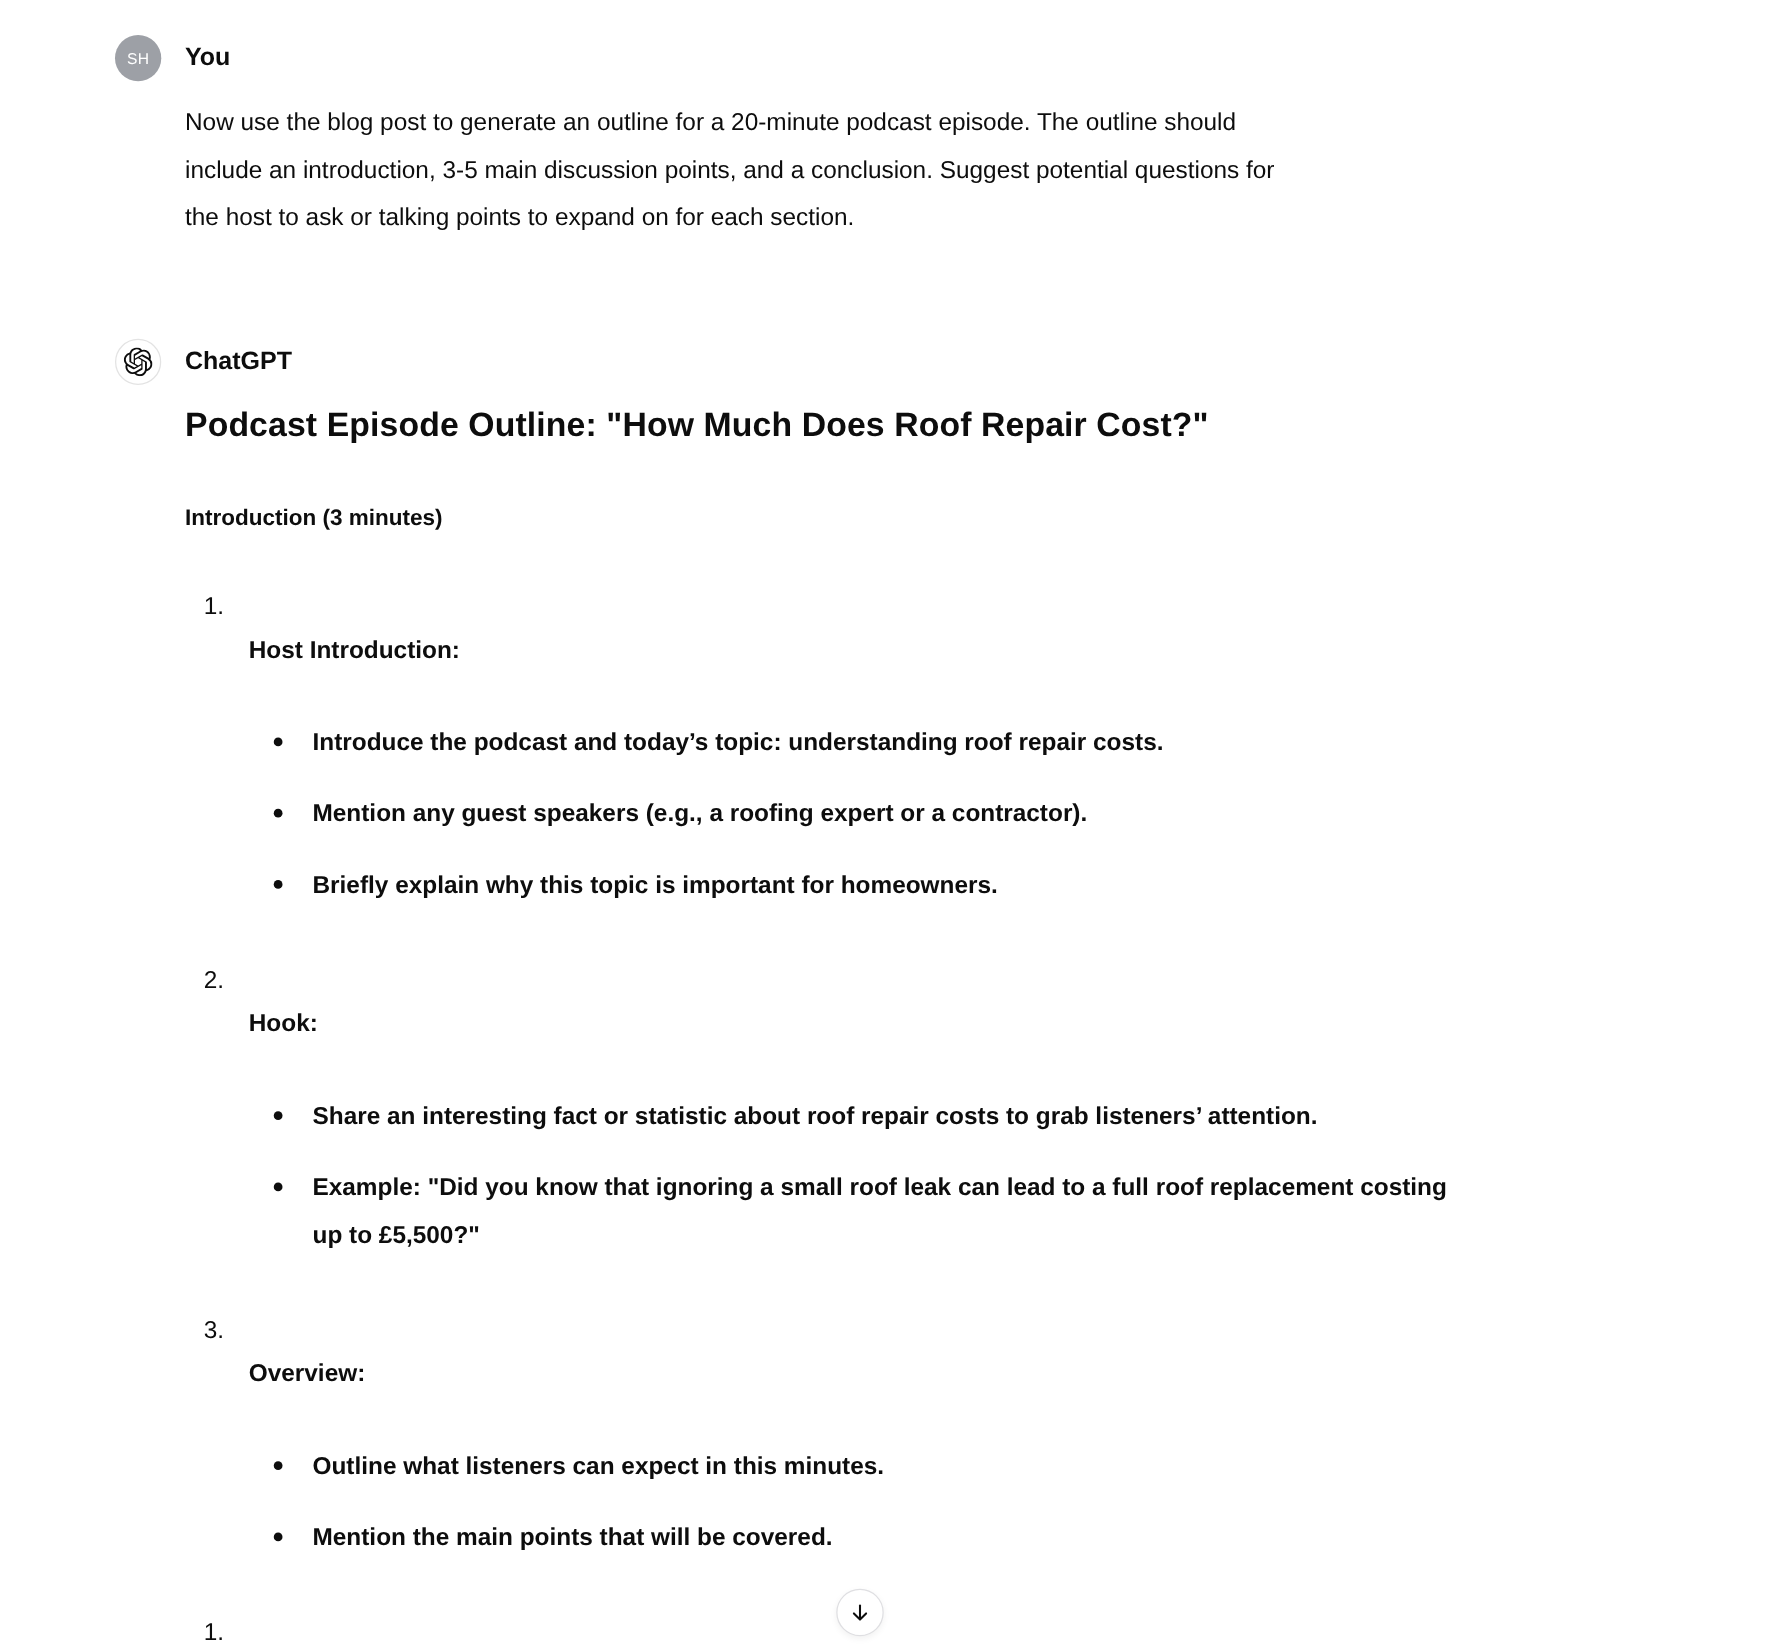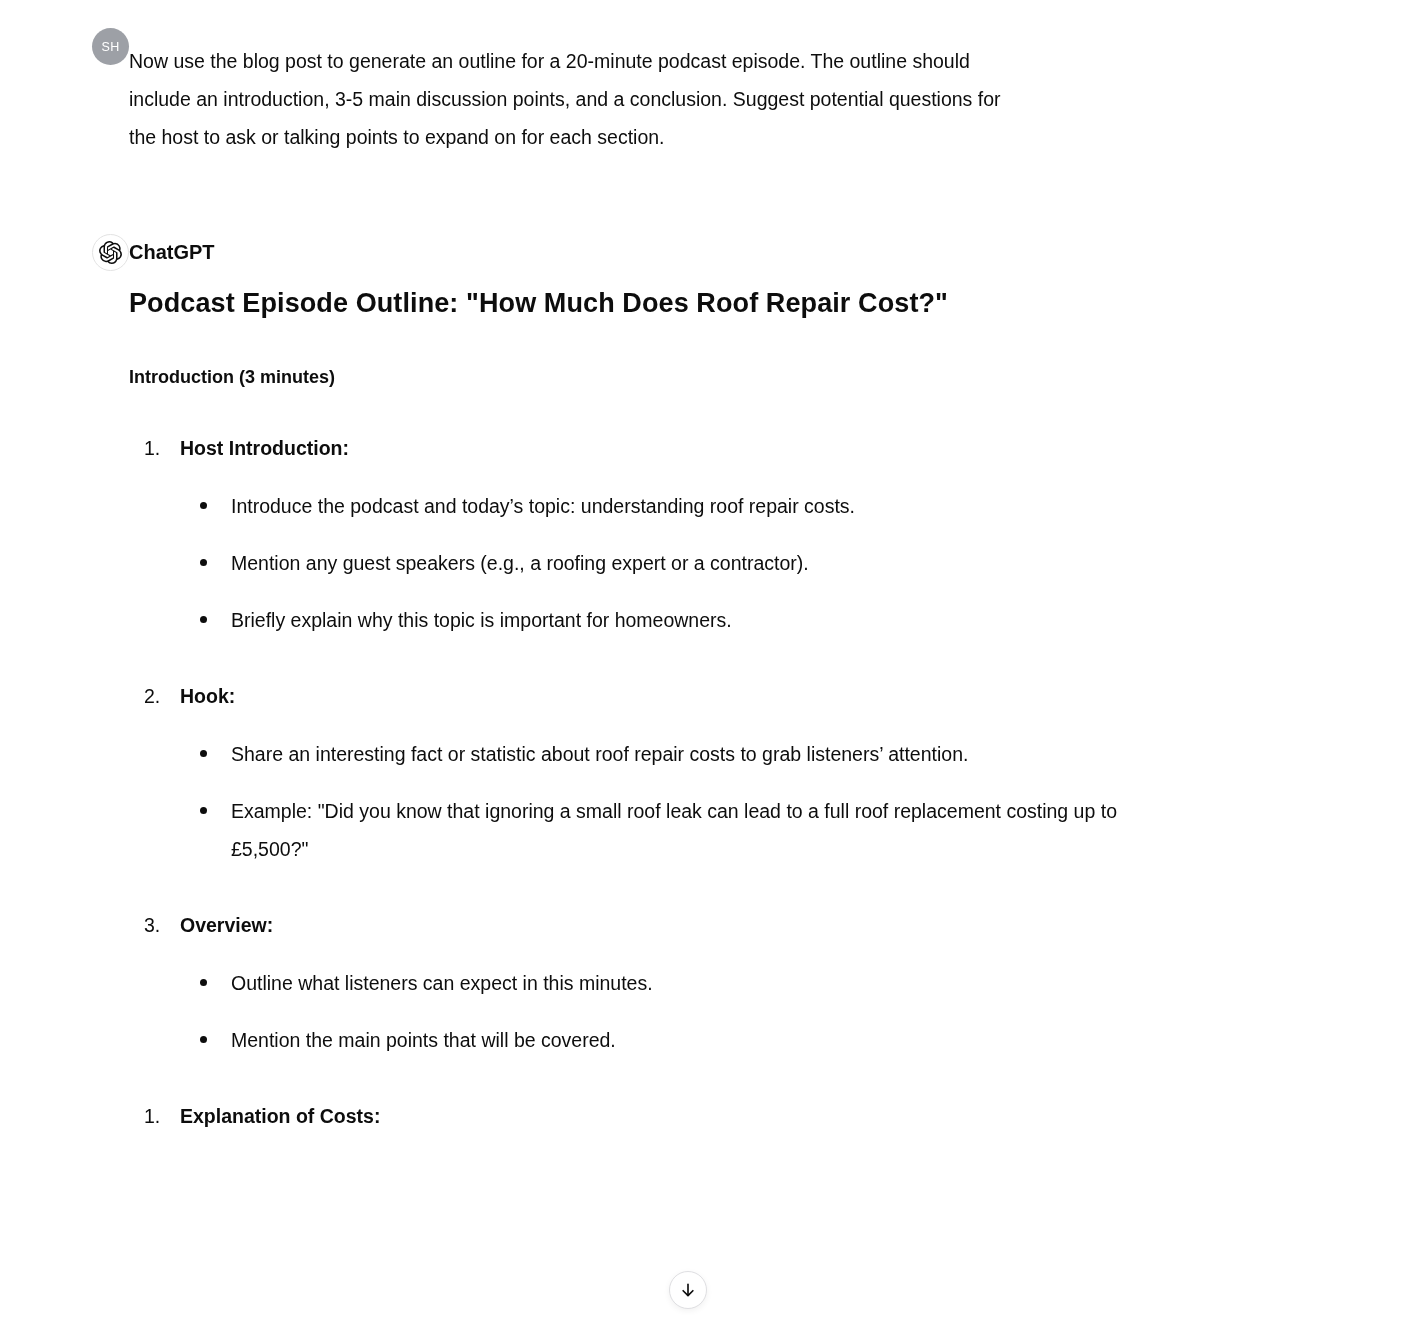--- a/index.html
+++ b/index.html
@@ -8,21 +8,21 @@
     width: 1424px;
     height: 1320px;
     position: relative;
     overflow: hidden;
     font-family: "Liberation Sans", sans-serif;
     color: #0d0d0d;
     -webkit-font-smoothing: antialiased;
   }
   .chat { padding: 28px 140px 0 92px; }
 
-  .message { display: flex; }
+  .message { display: flex; gap: 19px; }
   .message + .message { margin-top: 78px; justify-content: flex-end; }
 
   .avatar {
     width: 37px; height: 37px; border-radius: 50%;
     flex: 0 0 37px;
     display: flex; align-items: center; justify-content: center;
   }
   .user-avatar {
     background: #9da0a6; color: #ffffff;
     font-size: 12.5px; font-weight: 400; letter-spacing: 0.3px;
@@ -45,26 +45,27 @@
   }
 
   .sec-heading {
     font-weight: 700; font-size: 18px; line-height: 28px;
     margin-top: 42px;
   }
 
   .oitem { margin-top: 42px; }
   .oitem-head { display: flex; font-size: 19.5px; line-height: 30px; }
   .onum { flex: 0 0 36px; width: 36px; margin-left: 15px; }
-  .olabel { font-weight: 700; }
+  .olabel { font-weight: 700; margin-top: 35px; }
 
   .bullets {
     list-style: none;
-    margin-top: 24px;
+    margin-top: 40px;
     padding-left: 102px;
+    font-weight: bold;
   }
   .bullets:empty { display: none; margin: 0; }
   .bullets li {
     position: relative;
     font-size: 19.5px; line-height: 38px;
     max-width: 910px;
   }
   .bullets li + li { margin-top: 19px; }
   .bullets li::before {
     content: "";
@@ -91,20 +92,21 @@
 </head>
 <body>
 
 <div class="chat">
 
   <div class="message">
     <div class="avatar user-avatar">
       <span>SH</span>
     </div>
     <div class="msg-body">
+      <div class="author">You</div>
       <p class="user-text">Now use the blog post to generate an outline for a 20-minute podcast episode. The outline should include an introduction, 3-5 main discussion points, and a conclusion. Suggest potential questions for the host to ask or talking points to expand on for each section.</p>
     </div>
   </div>
 
   <div class="message">
     <div class="avatar gpt-avatar">
       <svg viewBox="0 0 24 24" fill="#0d0d0d" aria-hidden="true">
         <path d="M22.2819 9.8211a5.9847 5.9847 0 0 0-.5157-4.9108 6.0462 6.0462 0 0 0-6.5098-2.9A6.0651 6.0651 0 0 0 4.9807 4.1818a5.9847 5.9847 0 0 0-3.9977 2.9 6.0462 6.0462 0 0 0 .7427 7.0966 5.98 5.98 0 0 0 .511 4.9107 6.051 6.051 0 0 0 6.5146 2.9001A5.9847 5.9847 0 0 0 13.2599 24a6.0557 6.0557 0 0 0 5.7718-4.2058 5.9894 5.9894 0 0 0 3.9977-2.9001 6.0557 6.0557 0 0 0-.7475-7.073zm-9.022 12.6081a4.4755 4.4755 0 0 1-2.8764-1.0408l.1419-.0804 4.7783-2.7582a.7948.7948 0 0 0 .3927-.6813v-6.7369l2.02 1.1686a.071.071 0 0 1 .038.0615v5.5826a4.504 4.504 0 0 1-4.4945 4.4849zm-9.6607-4.1254a4.4708 4.4708 0 0 1-.5346-3.0137l.142.0852 4.783 2.7582a.7712.7712 0 0 0 .7806 0l5.8428-3.3685v2.3324a.0804.0804 0 0 1-.0332.0615L9.74 19.9502a4.4992 4.4992 0 0 1-6.1408-1.6464zM2.3408 7.8956a4.485 4.485 0 0 1 2.3655-1.9728V11.6a.7664.7664 0 0 0 .3879.6765l5.8144 3.3543-2.0201 1.1685a.0757.0757 0 0 1-.071 0l-4.8303-2.7865A4.504 4.504 0 0 1 2.3408 7.872zm16.5963 3.8558L13.1038 8.364 15.1192 7.2a.0757.0757 0 0 1 .071 0l4.8303 2.7913a4.4944 4.4944 0 0 1-.6765 8.1042v-5.6772a.79.79 0 0 0-.407-.667zm2.0107-3.0231l-.142-.0852-4.7735-2.7818a.7759.7759 0 0 0-.7854 0L9.409 9.2297V6.8974a.0662.0662 0 0 1 .0284-.0615l4.8303-2.7866a4.4992 4.4992 0 0 1 6.6802 4.66zM8.3065 12.863l-2.02-1.1638a.0804.0804 0 0 1-.038-.0567V6.0742a4.4992 4.4992 0 0 1 7.3757-3.4537l-.142.0805L8.704 5.459a.7948.7948 0 0 0-.3927.6813zm1.0976-2.3654l2.602-1.4998 2.6069 1.4998v2.9994l-2.5974 1.4997-2.6067-1.4997z"></path>
       </svg>
     </div>

